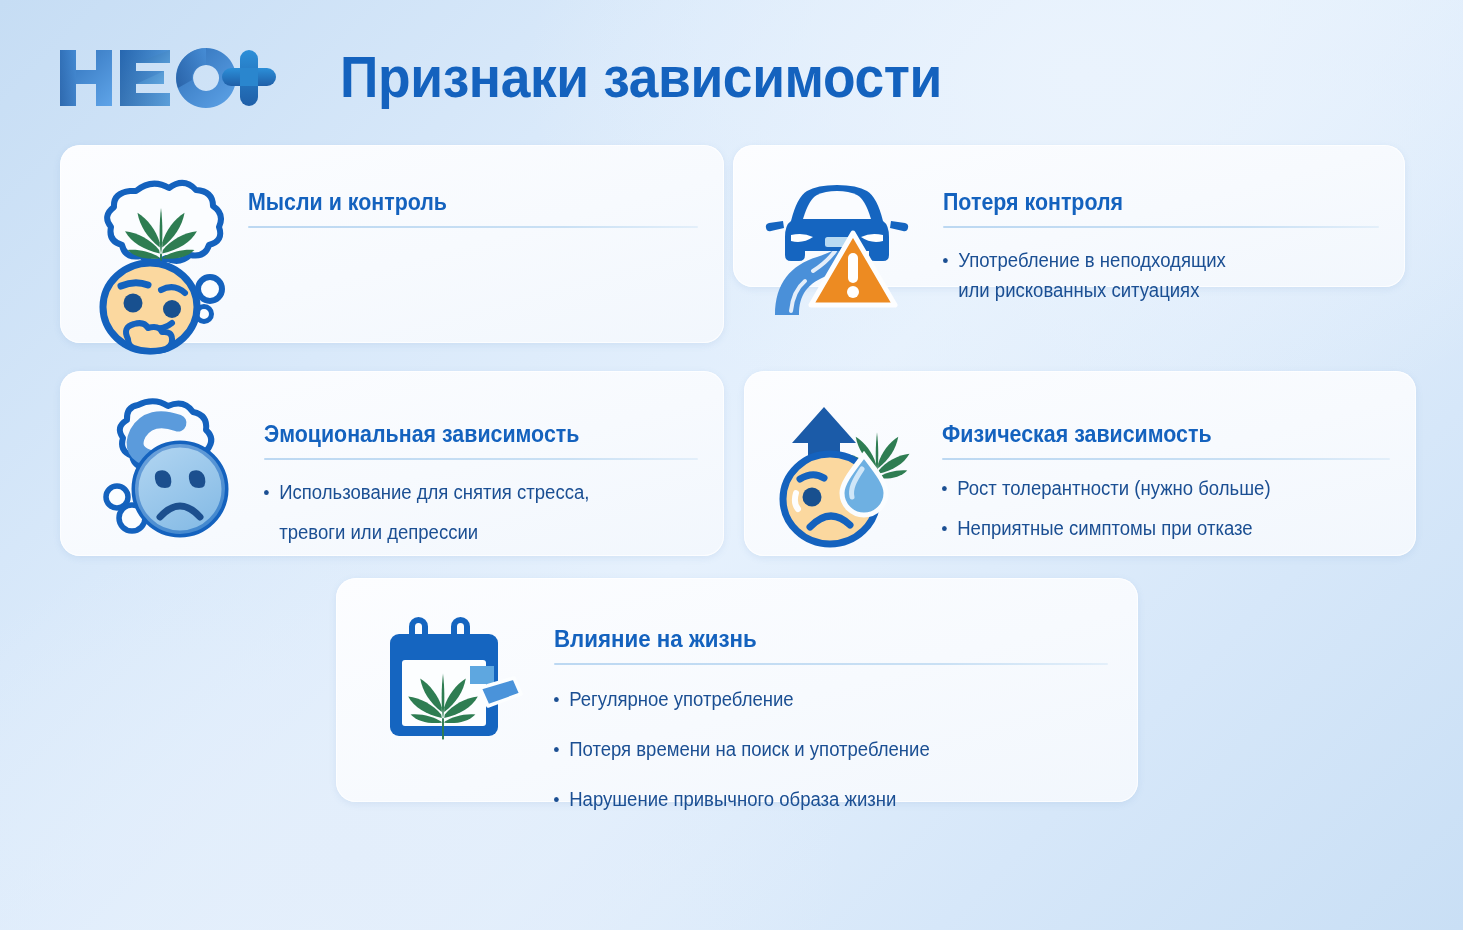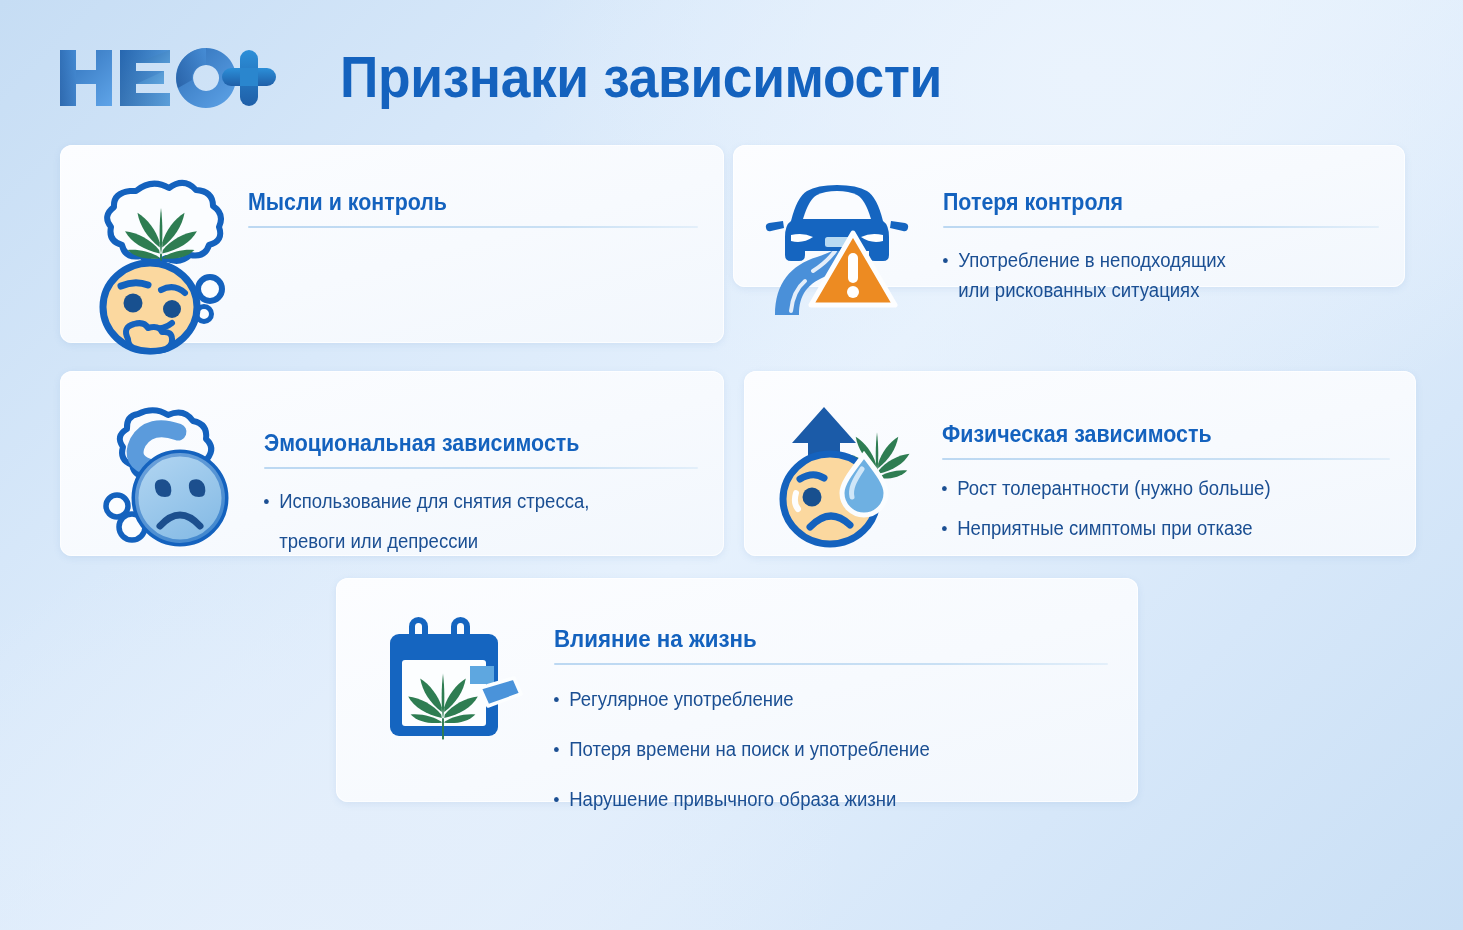--- a/index.html
+++ b/index.html
@@ -45,21 +45,21 @@
     white-space: nowrap;
     transform: scaleX(0.92);
     transform-origin: left center;
     line-height: 70px;
   }
 
   
   .card {
     position: absolute;
     background: linear-gradient(165deg, #FCFDFF 0%, #F7FAFE 55%, #F2F7FD 100%);
-    border-radius: 12px;
+    border-radius: 20px;
     box-shadow: 0 2px 7px rgba(90,140,195,0.13), 0 0 0 1px rgba(255,255,255,0.75) inset;
     display: flex;
     align-items: flex-start;
   }
 
   .card-icon {
     flex: 0 0 auto;
     position: relative;
   }
 
@@ -104,21 +104,21 @@
     width: 5px; height: 5px;
     border-radius: 50%;
     background: #1B4F93;
     margin: 12px 11px 0 0;
   }
   .bullet .btxt { flex: 1 1 auto; }
 
   
   #card-thoughts  { left: 60px;  top: 145px; width: 664px; height: 198px; padding: 22px 26px 20px 22px; }
   #card-control   { left: 733px; top: 145px; width: 672px; height: 142px; padding: 22px 26px 20px 22px; }
-  #card-emotional { left: 60px;  top: 371px; width: 664px; height: 185px; padding: 31px 26px 20px 22px; }
+  #card-emotional { left: 60px;  top: 371px; width: 664px; height: 185px; padding: 22px 26px 20px 22px; }
   #card-physical  { left: 733px; top: 371px; width: 672px; height: 185px; padding: 26px 26px 20px 22px; margin-left: 11px; }
   #card-life      { left: 336px; top: 578px; width: 802px; height: 224px; padding: 30px 30px 24px 34px; }
 
   #card-thoughts  .card-icon { width: 150px; height: 176px; margin-left: 6px; margin-top: 10px; }
   #card-control   .card-icon { width: 162px; height: 140px; margin-left: 6px; margin-top: 12px; }
   #card-emotional .card-icon { width: 148px; height: 140px; margin-left: 14px; margin-top: 6px; }
   #card-physical  .card-icon { width: 150px; height: 150px; margin-left: 6px; margin-top: 2px; }
   #card-life      .card-icon { width: 140px; height: 120px; margin-left: 12px; margin-top: 12px; }
 
   #card-thoughts  .card-body { margin-left: 10px; margin-top: 20px; }

